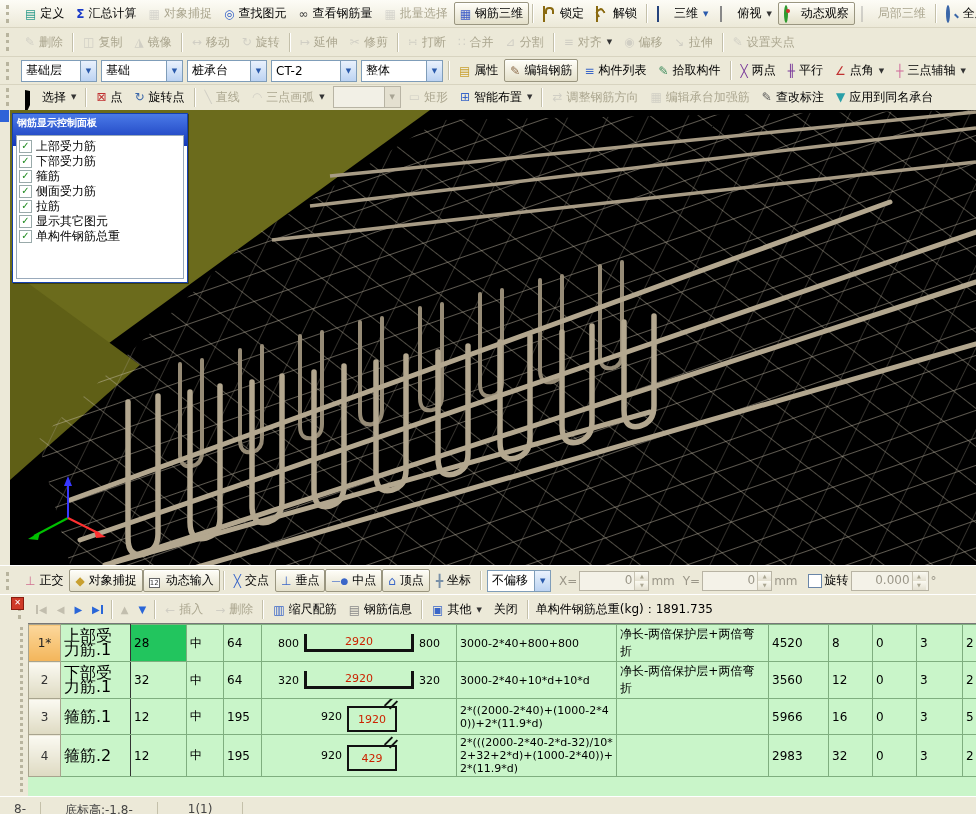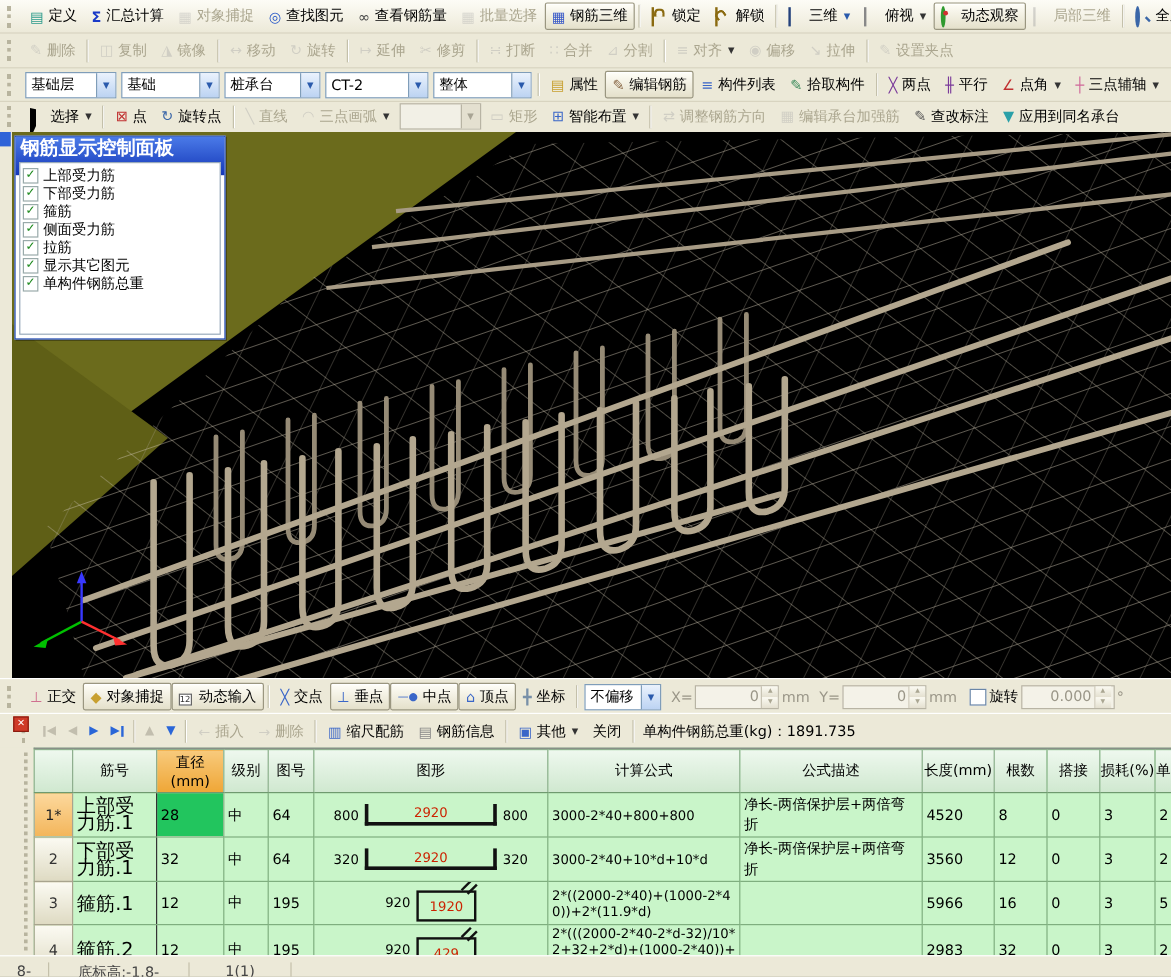--- a/index.html
+++ b/index.html
@@ -38,21 +38,21 @@
   .combo .cdd{width:15px;height:100%;display:flex;align-items:center;justify-content:center;
       background:linear-gradient(#eaf2fd,#bcd3f2);border-left:1px solid #7f9db9;color:#2a5aac;font-size:7px}
   .combo.dis{border-color:#b8b4a4;background:#f2f0e6}
   .combo.dis .cdd{background:#e4e0d0;color:#a8a494;border-left-color:#b8b4a4}
   
   #leftstrip{position:absolute;left:0;top:110px;width:10px;height:455px;background:#ece9d8;border-right:1px solid #c8c4b0}
   #leftstrip .bluetab{position:absolute;left:0;top:0;width:9px;height:12px;background:#2f63d8}
   #vp{position:absolute;left:10px;top:110px;width:966px;height:455px;background:#000}
   
   #panel{position:absolute;left:2px;top:3px;width:174px;height:168px;background:#fff;border:1px solid #1440b0;box-shadow:1px 1px 0 #00000066}
-  #panel .ttl{height:32px;background:linear-gradient(#4a7ae8,#1538b8);color:#fff;font-weight:bold;font-size:16px;line-height:18px;padding-left:4px}
+  #panel .ttl{height:32px;background:linear-gradient(#4a7ae8,#1538b8);color:#fff;font-weight:bold;font-size:10px;line-height:18px;padding-left:4px}
   #panel .bd{position:absolute;left:3px;right:3px;top:21px;bottom:3px;border:1px solid #9ab;background:#fff;padding:3px 2px;overflow:hidden}
   .ckrow{display:flex;align-items:center;gap:4px;height:15px}
   .cb{width:11px;height:11px;border:1px solid #9aa;background:#fff;color:#1e8a1e;font-size:10px;line-height:10px;text-align:center;flex:0 0 auto}
   
   #sb{top:565px;height:29px;border-top:1px solid #fff}
   #eb{top:594px;height:29px;border-top:1px solid #fff;border-bottom:1px solid #c0bca8}
   .lblgray{color:#9a9688}
   .spin{display:inline-flex;align-items:stretch;height:18px;border:1px solid #b8b4a4;background:#f4f2e8;margin:0 2px;flex:0 0 auto}
   .spin .v{width:52px;text-align:right;color:#9a9688;padding:1px 2px 0 0}
   .spin .ud{width:13px;display:flex;flex-direction:column;border-left:1px solid #c8c4b4}
@@ -569,35 +569,20 @@
     <col style="width:195px">
         <col style="width:160px">
         <col style="width:152px">
         <col style="width:60px">
         <col style="width:44px">
     <col style="width:44px">
         <col style="width:46px">
         <col style="width:14px">
   </colgroup>
   <tbody>
-        <tr style="height:22px">
-    <th></th>
-    <th>筋号</th>
-    <th class="hdia">直径(mm)</th>
-    <th>级别</th>
-    <th>图号</th>
-    <th>图形</th>
-    <th>计算公式</th>
-    <th>公式描述</th>
-    <th>长度(mm)</th>
-    <th>根数</th>
-    <th>搭接</th>
-    <th>损耗(%)</th>
-    <th>单</th>
-  </tr>
   <tr class="sel" style="height:34px">
     <td class="rowhdr">1*</td>
     <td class="c-name">上部受力筋.1</td>
     <td class="c-dia selcell">28</td>
     <td class="c-grade">中</td>
     <td class="c-fig">64</td>
     <td>
             <div class="shapecell">
               <span>800</span>
               <span class="bracket">

